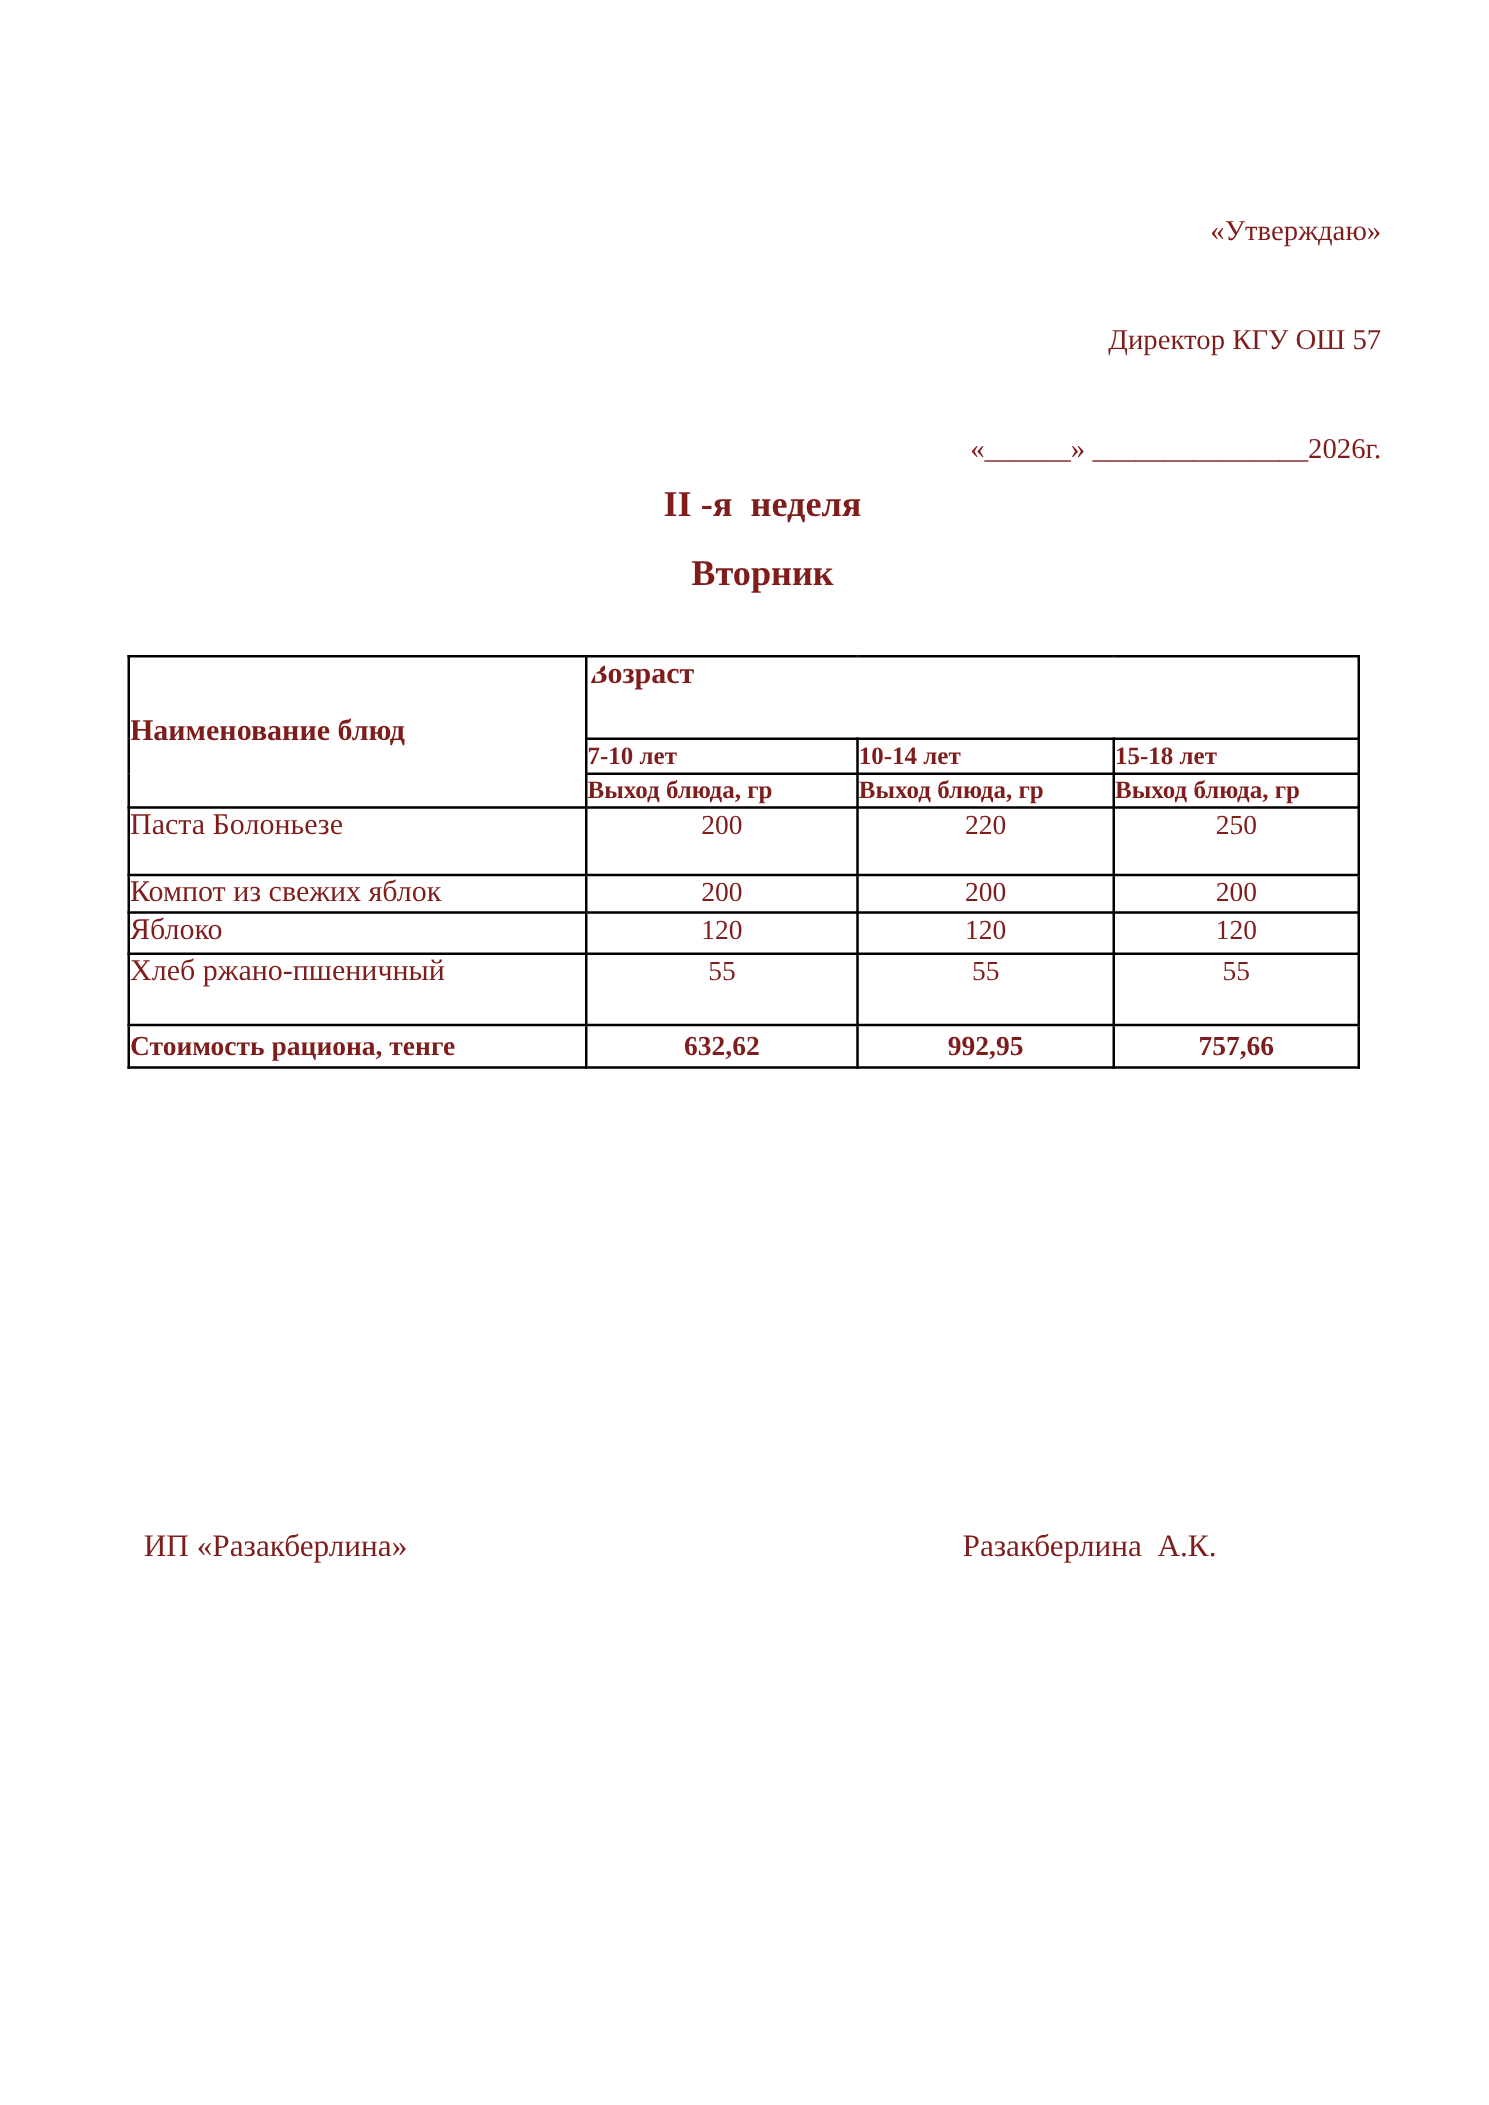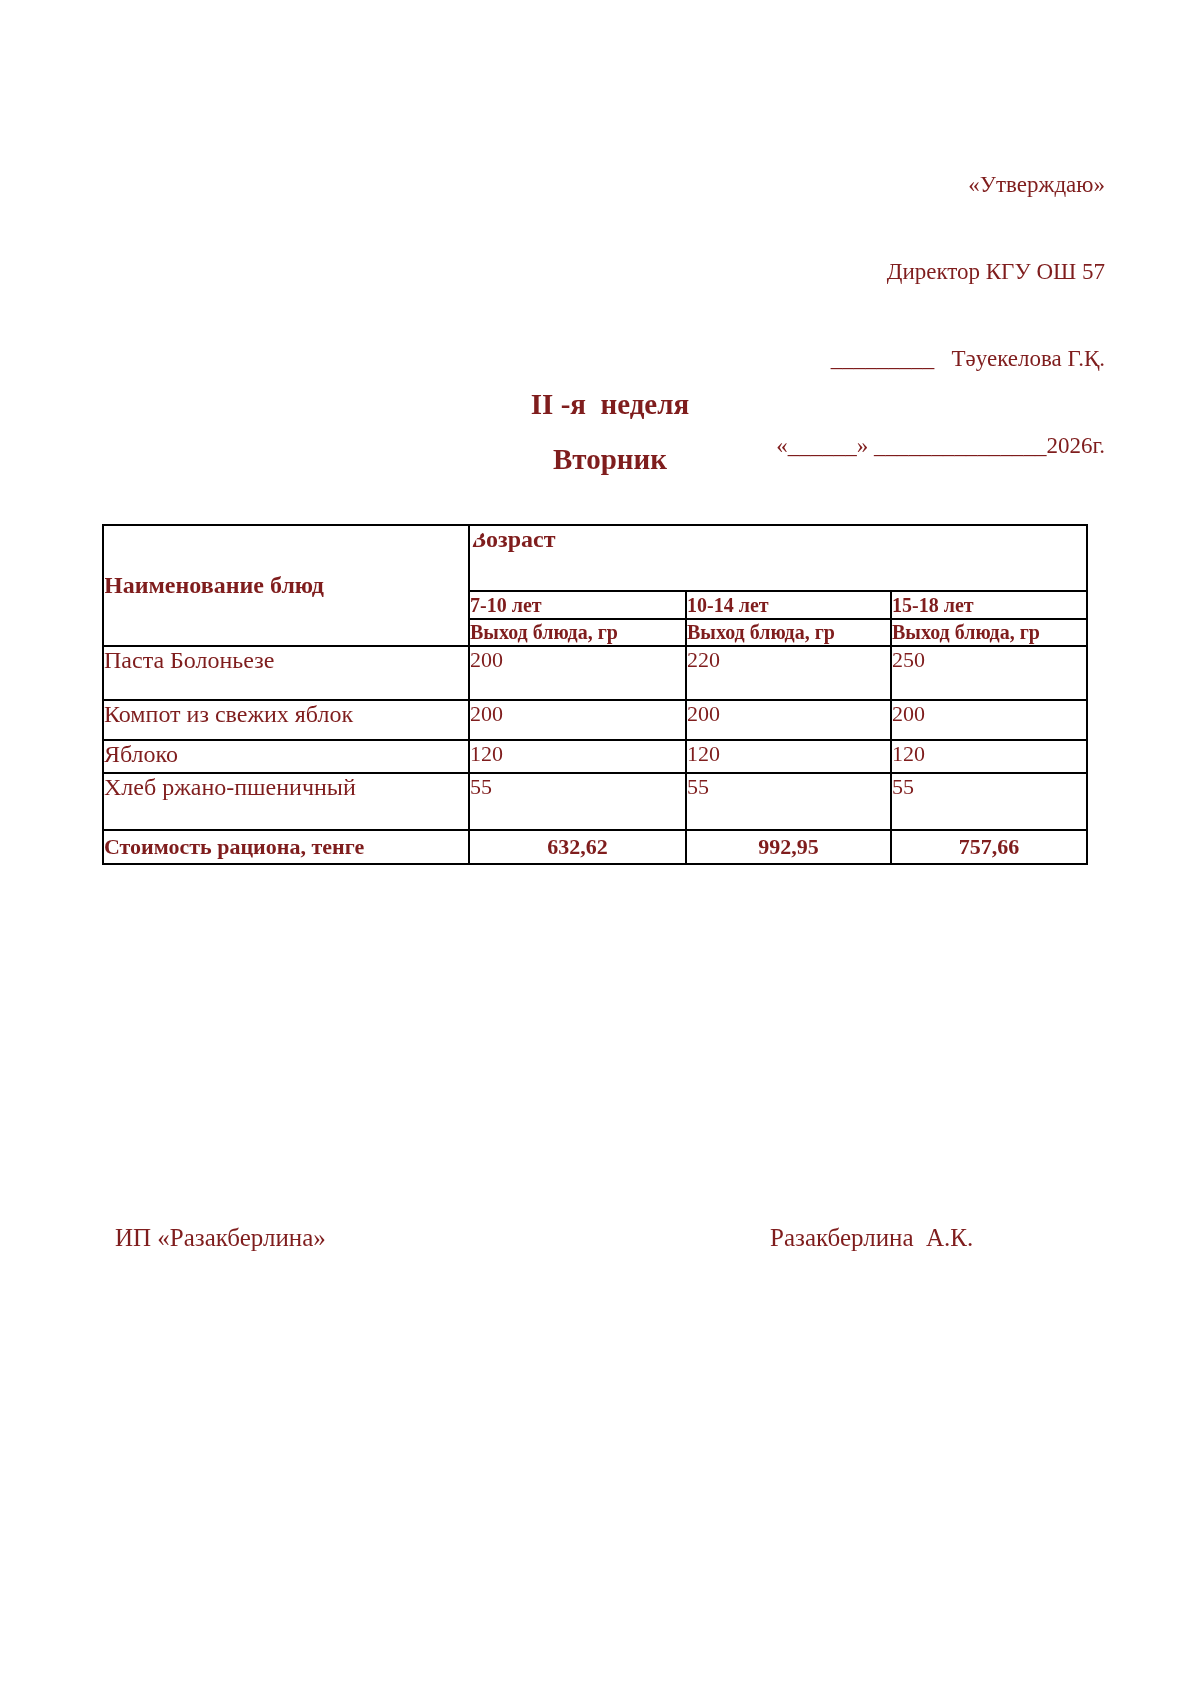--- a/index.html
+++ b/index.html
@@ -72,40 +72,40 @@
   }
   td.dish {
     font-size: 24px;
     vertical-align: top;
     padding: 3px 0 0 12px;
   }
   td.dish-low { padding-top: 10px; }
   td.val {
     font-size: 22px;
     vertical-align: top;
-    text-align: left;
+    text-align: center;
     padding-top: 5px;
   }
   td.total-label {
     font-weight: bold;
     font-size: 22px;
     vertical-align: middle;
     padding-left: 12px;
   }
   td.total-val {
     font-weight: bold;
     font-size: 22px;
     vertical-align: middle;
     text-align: center;
   }
   tr.r1 { height: 66px; }
   tr.r2 { height: 28px; }
   tr.r3 { height: 27px; }
   tr.r4 { height: 54px; }
-  tr.r5 { height: 40px; }
+  tr.r5 { height: 30px; }
   tr.r6 { height: 33px; }
   tr.r7 { height: 57px; }
   tr.r8 { height: 34px; }
 
   .footer-vendor {
     position: absolute;
     top: 1224px;
     left: 115px;
     font-size: 25px;
     white-space: pre;
@@ -119,21 +119,20 @@
   }
 </style>
 </head>
 <body>
 
 <div class="page">
 
   <div class="approval">
     <div>«Утверждаю»</div>
     <div>Директор КГУ ОШ 57</div>
-    <div>_________   Тәуекелова Г.Қ.</div>
     <div>«______» _______________2026г.</div>
   </div>
 
   <div class="title title-week">II -я  неделя</div>
   <div class="title title-day">Вторник</div>
 
   <table class="menu">
     <colgroup>
       <col style="width:366px">
       <col style="width:217px">

